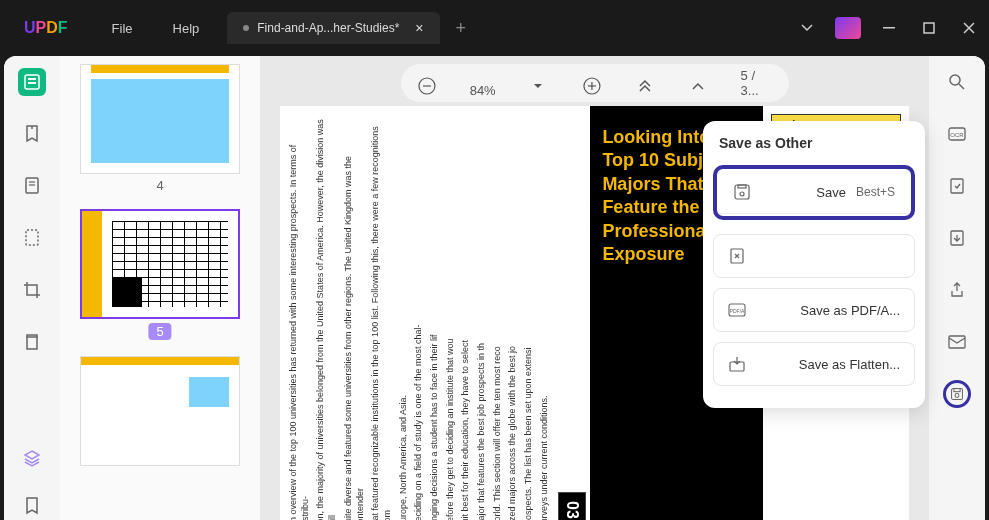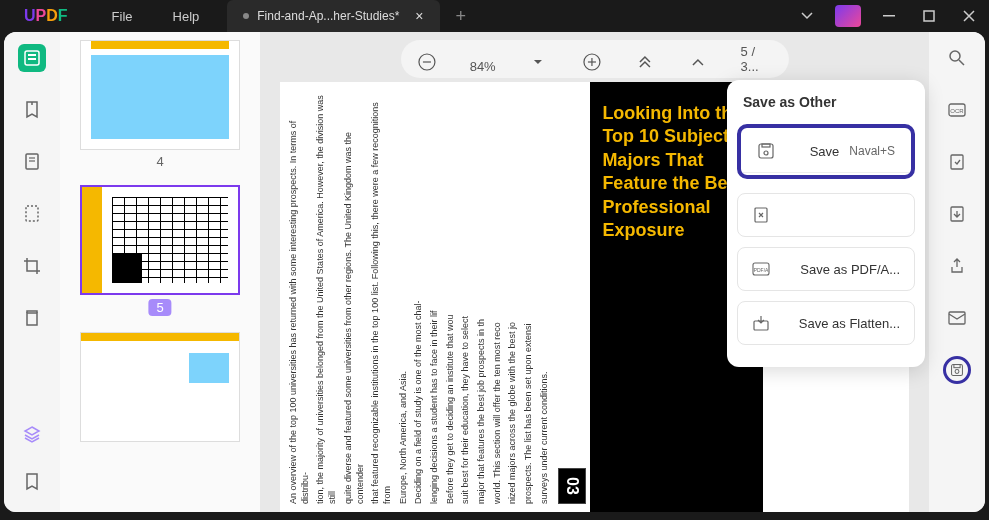--- a/index.html
+++ b/index.html
@@ -1,18 +1,18 @@
 <!DOCTYPE html>
 <html><head>
   <meta charset="utf-8">
   <style>
     * { margin: 0; padding: 0; box-sizing: border-box; font-family: -apple-system, BlinkMacSystemFont, 'Segoe UI', sans-serif; }
     body { width: 989px; height: 520px; background: #1a1a1a; overflow: hidden; position: relative; }
     
-    .titlebar { height: 32px; background: #1a1a1a; display: flex; align-items: center; color: #ccc; }
+    .titlebar { height: 56px; background: #1a1a1a; display: flex; align-items: center; color: #ccc; }
     .logo { padding: 0 24px; font-weight: bold; font-size: 16px; }
     .logo .u { color: #7c3aed; }
     .logo .p { color: #ec4899; }
     .logo .d { color: #f59e0b; }
     .logo .f { color: #10b981; }
     .menu-item { padding: 0 20px; font-size: 13px; cursor: pointer; }
     .tab { display: flex; align-items: center; padding: 0 16px; height: 32px; background: #2a2a2a; border-radius: 6px 6px 0 0; margin-left: 8px; font-size: 12px; color: #ddd; gap: 8px; }
     .tab-dot { width: 6px; height: 6px; border-radius: 50%; background: #888; }
     .tab-close { margin-left: 8px; font-size: 14px; }
     .tab-add { padding: 0 16px; color: #888; font-size: 18px; }
@@ -55,21 +55,21 @@
     .page-num-big { background: #000; color: white; border: 1px solid #444; padding: 8px 4px; writing-mode: vertical-rl; font-size: 16px; font-weight: bold; margin-right: 4px; align-self: flex-end; }
     .black-headline { font-size: 18px; font-weight: bold; line-height: 1.3; text-align: left; width: 100%; }
     .yellow-table-section { flex: 1; padding: 8px; }
     .yt-header { background: #fde047; padding: 4px 8px; font-size: 9px; font-weight: bold; border: 1px solid #333; }
     .yt-rows { display: flex; }
     .yt-cell { flex: 1; border: 1px solid #333; padding: 2px; writing-mode: vertical-rl; font-size: 7px; min-height: 100px; text-align: center; }
     
     .right-rail { width: 56px; background: #f5f5f5; border-radius: 0 12px 12px 0; display: flex; flex-direction: column; align-items: center; padding-top: 12px; gap: 24px; }
     .right-rail .highlighted { border: 3px solid #3730a3; border-radius: 50%; padding: 4px; }
     
-    .save-panel { position: absolute; top: 48px; right: 60px; width: 198px; background: white; border-radius: 12px; box-shadow: 0 4px 20px rgba(0,0,0,0.15); z-index: 100; padding-bottom: 12px; }
+    .save-panel { position: absolute; top: 65px; right: 60px; width: 222px; background: white; border-radius: 12px; box-shadow: 0 4px 20px rgba(0,0,0,0.15); z-index: 100; padding-bottom: 12px; }
     .save-panel-title { padding: 14px 16px; font-size: 14px; font-weight: 600; color: #333; }
     .save-highlight-group { margin: 0 10px 14px; border: 4px solid #3730a3; border-radius: 10px; padding: 2px; }
     .save-item { display: flex; align-items: center; padding: 12px 14px; gap: 10px; font-size: 13px; color: #333; }
     .save-item:first-child { border-bottom: 1px solid #eee; }
     .save-icon { width: 18px; height: 18px; display: flex; align-items: center; justify-content: center; color: #666; }
     .save-label { flex: 1; text-align: right; }
     .save-shortcut { font-size: 12px; color: #666; }
     .save-single { margin: 0 10px 10px; border: 1px solid #e5e5e5; border-radius: 8px; display: flex; align-items: center; padding: 12px 14px; gap: 10px; font-size: 13px; color: #333; }
     
     .arrow-annotation { position: absolute; top: 170px; right: 70px; z-index: 99; pointer-events: none; }
@@ -320,21 +320,21 @@
     <div class="save-highlight-group">
       <div class="save-item">
         <span class="save-icon">
           <svg width="16" height="16" viewBox="0 0 16 16">
               <rect x="1" y="1" width="14" height="14" rx="2" stroke="#666" stroke-width="1.2" fill="none"></rect>
               <circle cx="8" cy="10" r="2" stroke="#666" stroke-width="1.2" fill="none"></circle>
               <rect x="4" y="1" width="8" height="3" stroke="#666" stroke-width="1.2" fill="none"></rect>
             </svg>
         </span>
         <span class="save-label">Save</span>
-        <span class="save-shortcut">Naval+S</span>
+        <span class="save-shortcut">Best+S</span>
       </div>
     </div>
     <div class="save-single">
       <span class="save-icon">
         <svg width="16" height="16" viewBox="0 0 16 16">
             <rect x="2" y="1" width="12" height="14" rx="1" stroke="#666" stroke-width="1.2" fill="none"></rect>
             <path d="M6 6l4 4m0-4l-4 4" stroke="#666" stroke-width="1.2"></path>
           </svg>
       </span>
     </div>

